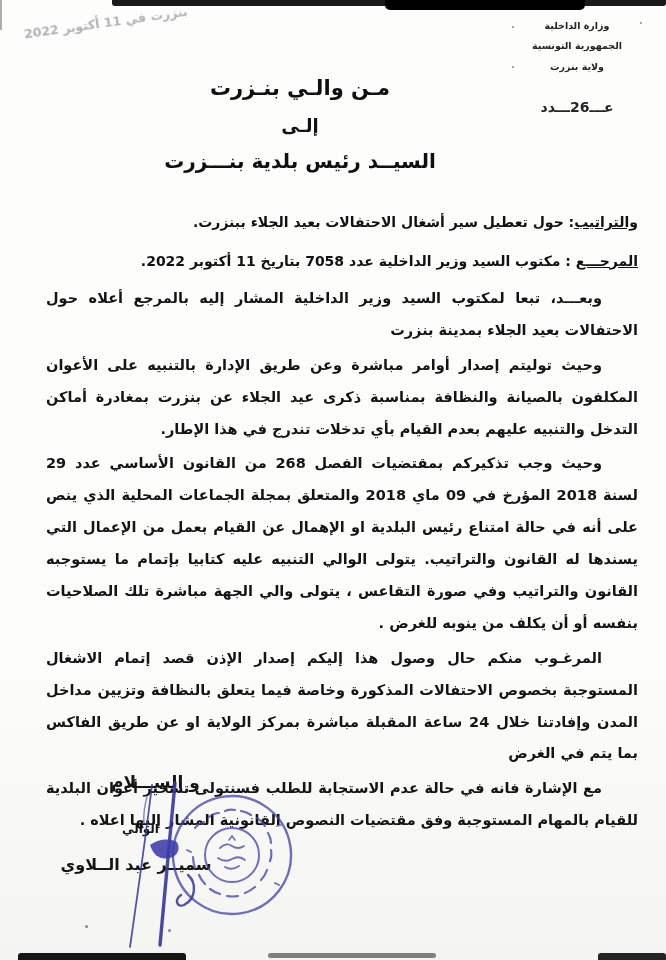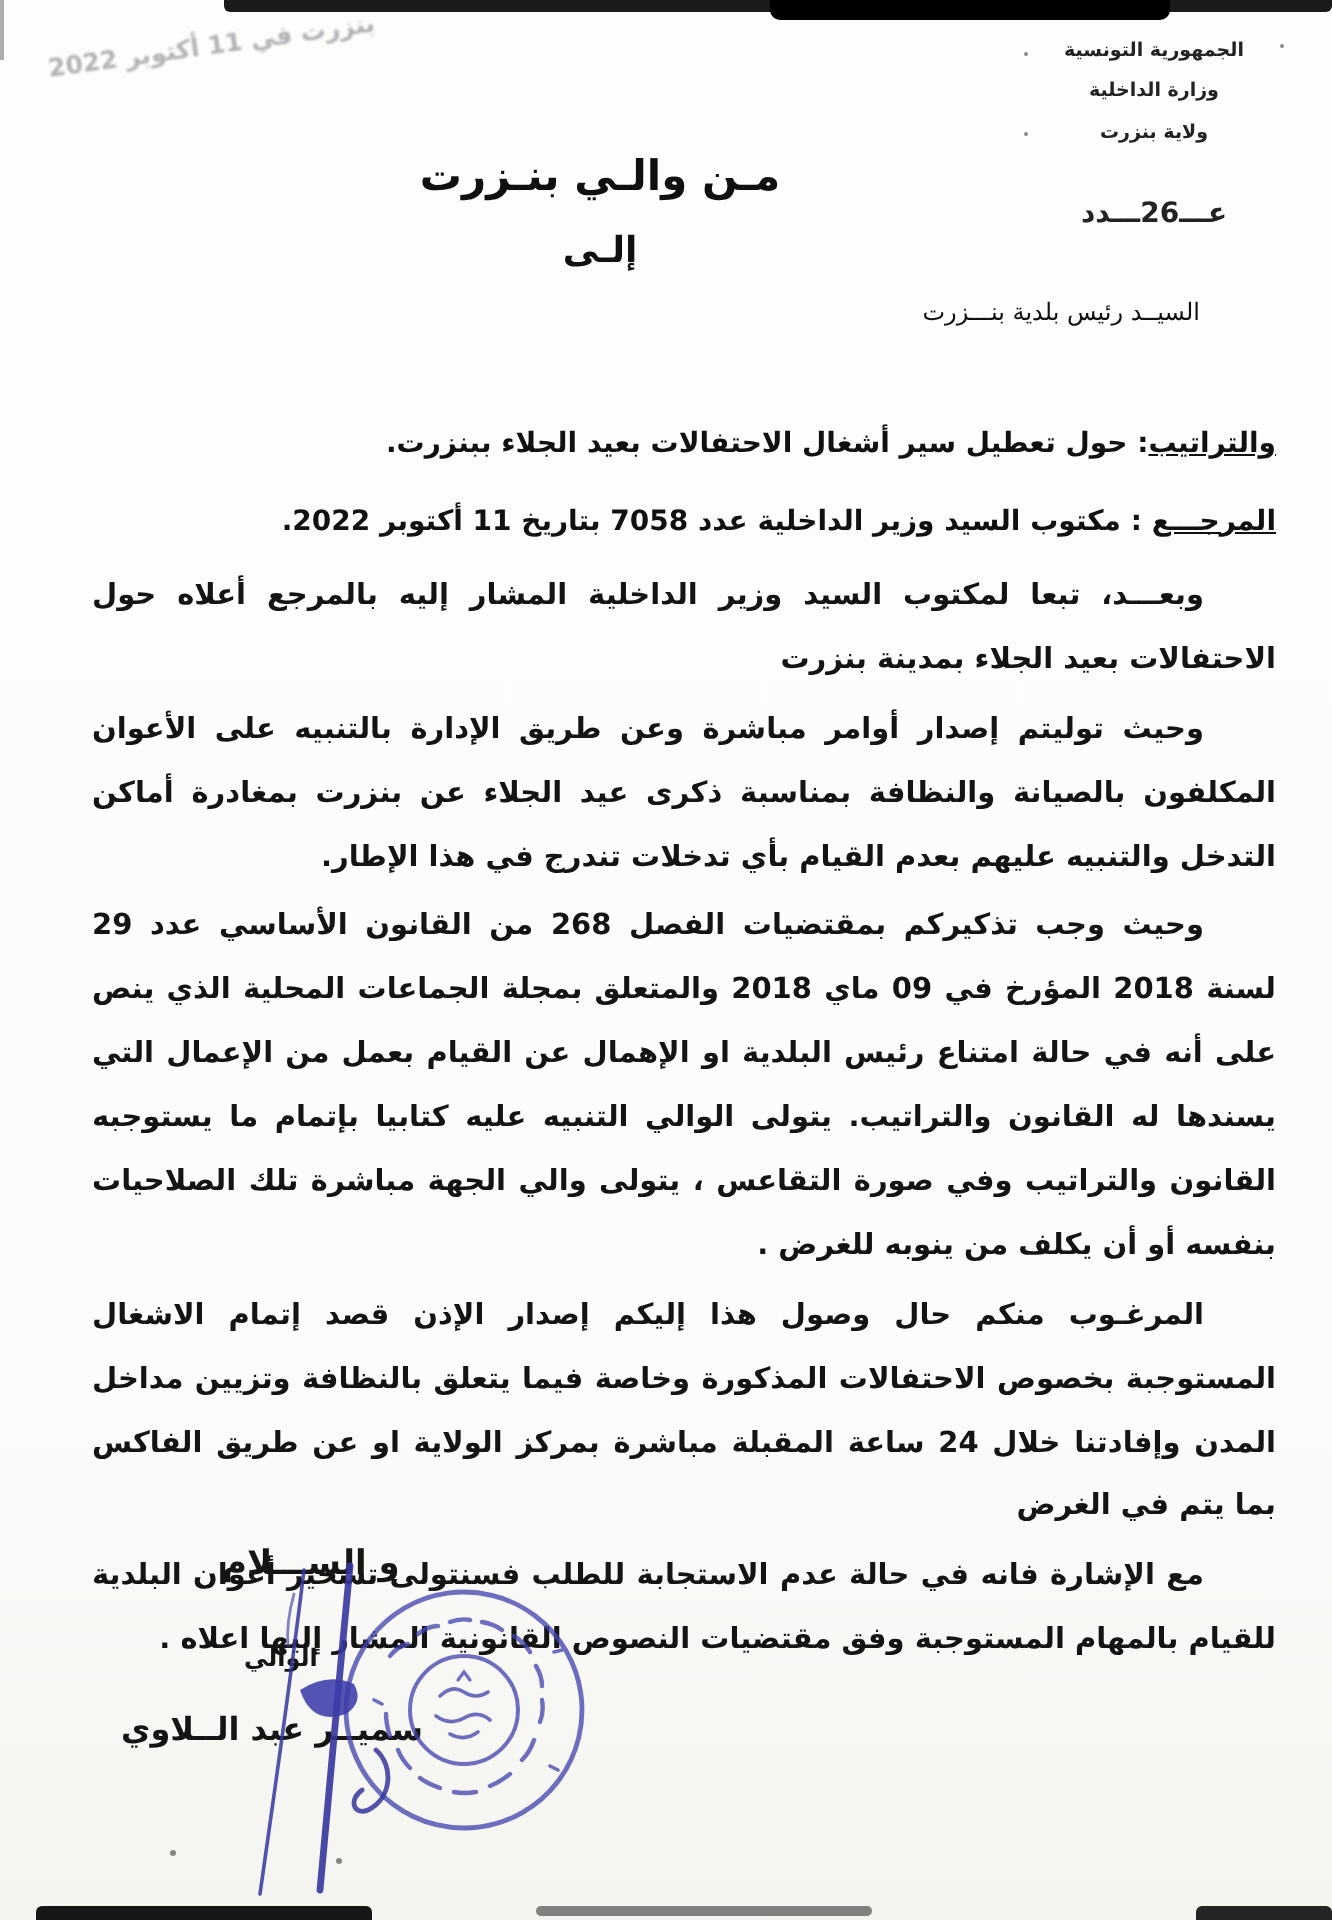--- a/index.html
+++ b/index.html
@@ -42,21 +42,21 @@
   }
   .letterhead .doc-number{font-size:14px;margin-top:15px;letter-spacing:.5px;}
 
   
   .title-block{
     position:absolute;top:76px;left:0;width:600px;
     direction:rtl;text-align:center;color:#101010;
   }
   .title-from{font-size:21px;font-weight:800;}
   .title-to{font-size:18px;font-weight:800;margin-top:15px;}
-  .title-recipient{font-size:12px;font-weight:400;margin-top:13px;text-align:right;}
+  .title-recipient{font-size:20px;font-weight:700;margin-top:13px;}
 
   
   .meta-block{
     position:absolute;top:203px;right:28px;left:30px;
     direction:rtl;font-size:14px;font-weight:bold;line-height:2.75;color:#111;
   }
   .meta-label{text-decoration:underline;}
 
   
   .letter-body{
@@ -87,22 +87,22 @@
   <div class="edge-bottom-3"></div>
   <div class="speck" style="left:85px;bottom:32px;"></div>
   <div class="speck" style="left:168px;bottom:28px;"></div>
   <div class="speck" style="right:24px;top:22px;width:2px;height:2px;"></div>
   <div class="speck" style="right:152px;top:26px;width:2px;height:2px;"></div>
   <div class="speck" style="right:152px;top:66px;width:2px;height:2px;"></div>
 
   <div class="received-stamp">بنزرت في 11 أكتوبر 2022</div>
 
   <div class="letterhead">
+    <div>وزارة الداخلية</div>
     <div>الجمهورية التونسية</div>
-    <div>وزارة الداخلية</div>
     <div>ولاية بنزرت</div>
     <div class="doc-number">عـــ26ـــدد</div>
   </div>
 
   <div class="title-block">
     <div class="title-from">مـن والـي بنـزرت</div>
     <div class="title-to">إلـى</div>
     <div class="title-recipient">السيــد رئيس بلدية بنـــزرت</div>
   </div>
 

